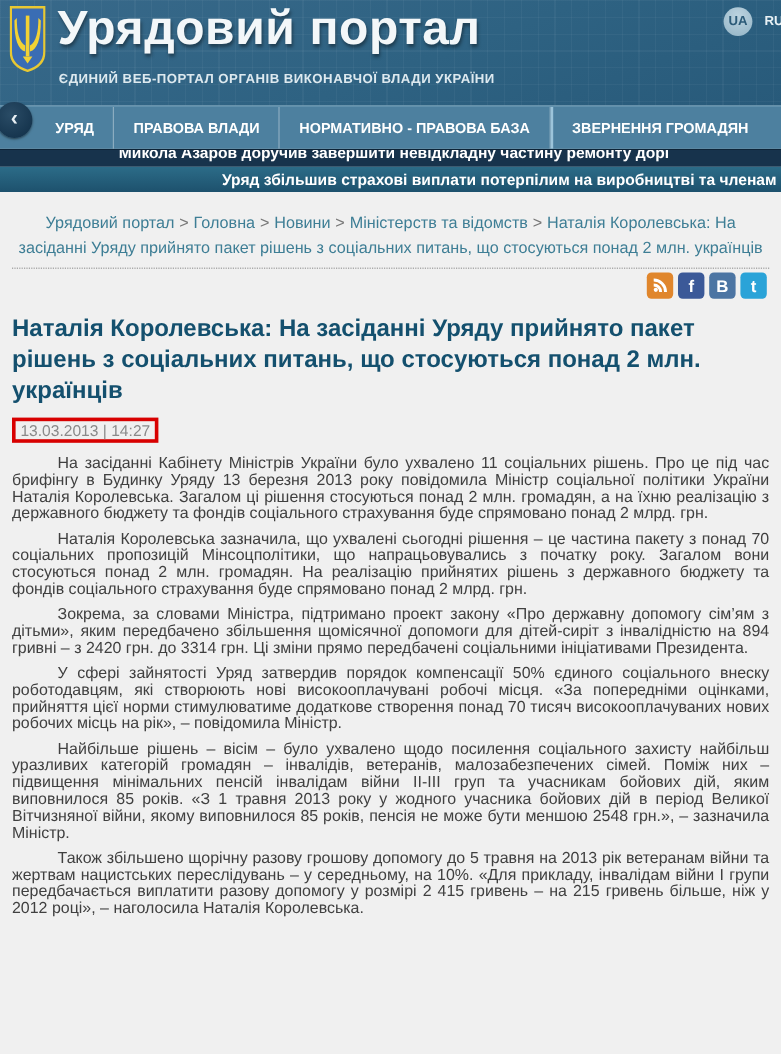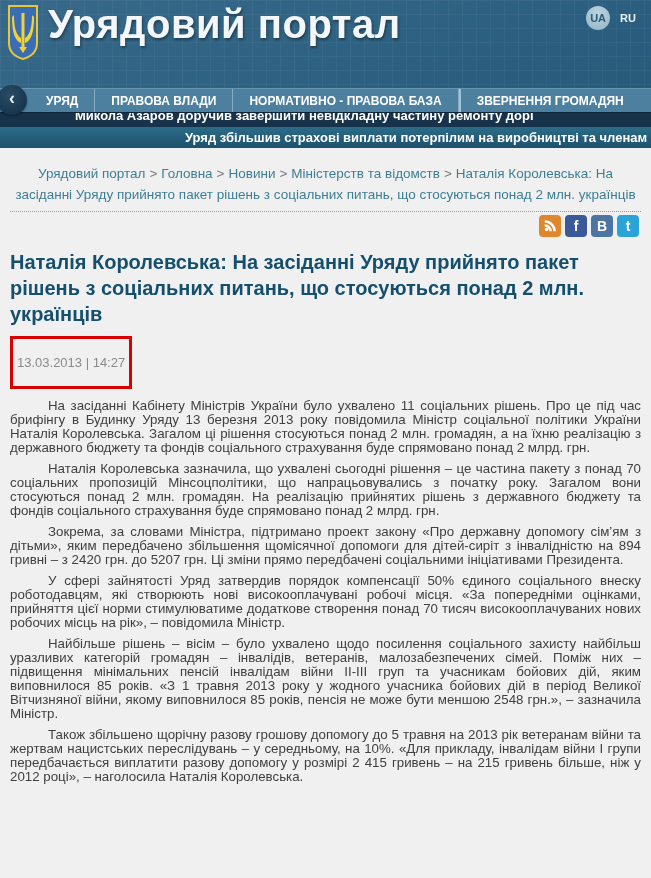--- a/index.html
+++ b/index.html
@@ -20,32 +20,32 @@
   .emblem { position:absolute; left:8px; top:5px; width:30px; height:55px; }
   .site-title {
     position:absolute; left:48px; top:2px;
     font-size:40px; font-weight:bold; color:#f3f7f9;
     text-shadow:1px 2px 3px rgba(0,0,0,.4); letter-spacing:0.5px;
   }
   .site-subtitle {
     position:absolute; left:49px; top:60px;
     font-size:11px; font-weight:bold; color:#dde9ef; letter-spacing:.4px;
   }
-  .lang-box { position:absolute; right:19px; top:6px; display:flex; align-items:center; gap:10px; }
+  .lang-box { position:absolute; right:2px; top:6px; display:flex; align-items:center; gap:10px; }
   .lang-active {
     width:24px; height:24px; border-radius:50%;
     background:radial-gradient(circle at 50% 30%,#bcd3df,#93b4c6);
     color:#2c5b78; font-size:11px; font-weight:bold;
     display:flex; align-items:center; justify-content:center;
   }
   .lang-other { color:#e8f1f5; font-size:11px; font-weight:bold; margin-right:-4px; }
 
   
   .nav {
-    position:relative; height:24px; background:#4d809f;
+    position:relative; height:36px; background:#4d809f;
     display:flex; align-items:stretch; padding-left:30px;
     white-space:nowrap; overflow:hidden;
     border-top:1px solid #6796b1;
   }
   .nav-item {
     color:#fff; font-size:12px; font-weight:bold;
     display:flex; align-items:center; padding:0 16px;
     border-right:1px solid rgba(255,255,255,.35); cursor:pointer;
   }
   .nav-item:last-child { border-right:none; border-left:2px solid #9cc4da; }
@@ -53,21 +53,21 @@
     position:absolute; left:-3px; top:85px; width:30px; height:30px; z-index:5;
     border-radius:50%; background:radial-gradient(circle at 40% 35%,#2a4c66,#0f2d46);
     box-shadow:0 1px 2px rgba(0,0,0,.5);
     color:#e8eff4; font-size:18px; font-weight:bold;
     display:flex; align-items:center; justify-content:center; cursor:pointer;
   }
   .back-btn span { margin-top:-3px; }
 
   
   .ticker-dark { height:15px; background:#17334c; overflow:hidden; border-top:1px solid #0d2438; }
-  .ticker-dark .tk { margin-left:75px; margin-top:-5px; }
+  .ticker-dark .tk { margin-left:99px; margin-top:-5px; }
   .tk { font-size:13px; font-weight:bold; color:#fff; white-space:nowrap; }
   .ticker-teal { height:21px; background:linear-gradient(#2c6c88,#1d516d); overflow:hidden; }
   .ticker-teal .tk { margin-left:185px; line-height:21px; }
 
   
   .breadcrumb-wrap { padding:15px 10px 0 10px;text-align:center; }
   .breadcrumb { font-size:13.5px; line-height:21px; color:#666; }
   .breadcrumb a { color:#3e7e95; text-decoration:none; cursor:pointer; }
   .crumb-sep { color:#777; padding:0 4px; }
   .crumb-current { color:#3e7e95; }
@@ -81,21 +81,21 @@
   .social-icon svg { width:14px; height:14px; }
 
   
   .article { padding:0 10px; position:relative; }
   .article-title {
     margin-top:11px; font-size:20px; font-weight:bold;
     color:#14506e; line-height:26px;
   }
   .date-row { margin-top:9px; }
   .date-box {
-    display:inline-block; border:3px solid #d80000; padding:16px 4px;
+    display:inline-block; border:3px solid #d80000; padding:0 4px;
     font-size:13px; color:#8a8a8a;
   }
   .source-line {
     margin-top:3px; font-size:11.5px; color:#8f979c; letter-spacing:.3px;
   }
   .body-text { margin-top:10px; }
   .body-text p {
     text-indent:38px; text-align:justify;
     font-size:13.3px; line-height:14px; color:#404040;
     margin-bottom:7px;
@@ -108,20 +108,21 @@
   <svg class="emblem" viewBox="0 0 30 55">
     <path d="M1 1 H29 V38 C29 48 22 52 15 54 C8 52 1 48 1 38 Z" fill="#3a6db4" stroke="#e8c832" stroke-width="2"></path>
     <g fill="#f2d234">
       <rect x="13.5" y="8" width="3" height="34"></rect>
       <path d="M6 10 C6 22 8 30 13 33 L13 38 C7 36 4 28 4 12 Z"></path>
       <path d="M24 10 C24 22 22 30 17 33 L17 38 C23 36 26 28 26 12 Z"></path>
       <path d="M11 42 h8 l-4 6 z"></path>
     </g>
   </svg>
   <div class="site-title">Урядовий портал</div>
+  <div class="site-subtitle">ЄДИНИЙ ВЕБ-ПОРТАЛ ОРГАНІВ ВИКОНАВЧОЇ ВЛАДИ УКРАЇНИ</div>
   <div class="lang-box">
     <div class="lang-active">UA</div>
     <div class="lang-other">RU</div>
   </div>
 </div>
 
 <div class="back-btn">
     <span>‹</span>
   </div>
 <div class="nav" id="main-nav">
@@ -156,18 +157,18 @@
 </div>
 
 <div class="article">
   <h1 class="article-title">Наталія Королевська: На засіданні Уряду прийнято пакет рішень з соціальних питань, що стосуються понад 2 млн. українців</h1>
   <div class="date-row">
     <span class="date-box">13.03.2013 | 14:27</span>
   </div>
   <div class="body-text" id="body-text">
       <p>На засіданні Кабінету Міністрів України було ухвалено 11 соціальних рішень. Про це під час брифінгу в Будинку Уряду 13 березня 2013 року повідомила Міністр соціальної політики України Наталія Королевська. Загалом ці рішення стосуються понад 2 млн. громадян, а на їхню реалізацію з державного бюджету та фондів соціального страхування буде спрямовано понад 2 млрд. грн.</p>
       <p>Наталія Королевська зазначила, що ухвалені сьогодні рішення – це частина пакету з понад 70 соціальних пропозицій Мінсоцполітики, що напрацьовувались з початку року. Загалом вони стосуються понад 2 млн. громадян. На реалізацію прийнятих рішень з державного бюджету та фондів соціального страхування буде спрямовано понад 2 млрд. грн.</p>
-      <p>Зокрема, за словами Міністра, підтримано проект закону «Про державну допомогу сім’ям з дітьми», яким передбачено збільшення щомісячної допомоги для дітей-сиріт з інвалідністю на 894 гривні – з 2420 грн. до 5207 грн. Ці зміни прямо передбачені соціальними ініціативами Президента.</p>
+      <p>Зокрема, за словами Міністра, підтримано проект закону «Про державну допомогу сім’ям з дітьми», яким передбачено збільшення щомісячної допомоги для дітей-сиріт з інвалідністю на 894 гривні – з 2420 грн. до 3314 грн. Ці зміни прямо передбачені соціальними ініціативами Президента.</p>
       <p>У сфері зайнятості Уряд затвердив порядок компенсації 50% єдиного соціального внеску роботодавцям, які створюють нові високооплачувані робочі місця. «За попередніми оцінками, прийняття цієї норми стимулюватиме додаткове створення понад 70 тисяч високооплачуваних нових робочих місць на рік», – повідомила Міністр.</p>
       <p>Найбільше рішень – вісім – було ухвалено щодо посилення соціального захисту найбільш уразливих категорій громадян – інвалідів, ветеранів, малозабезпечених сімей. Поміж них – підвищення мінімальних пенсій інвалідам війни II-III груп та учасникам бойових дій, яким виповнилося 85 років. «З 1 травня 2013 року у жодного учасника бойових дій в період Великої Вітчизняної війни, якому виповнилося 85 років, пенсія не може бути меншою 2548 грн.», – зазначила Міністр.</p>
       <p>Також збільшено щорічну разову грошову допомогу до 5 травня на 2013 рік ветеранам війни та жертвам нацистських переслідувань – у середньому, на 10%. «Для прикладу, інвалідам війни I групи передбачається виплатити разову допомогу у розмірі 2 415 гривень – на 215 гривень більше, ніж у 2012 році», – наголосила Наталія Королевська.</p>
     </div>
 </div>
 
 </body></html>

